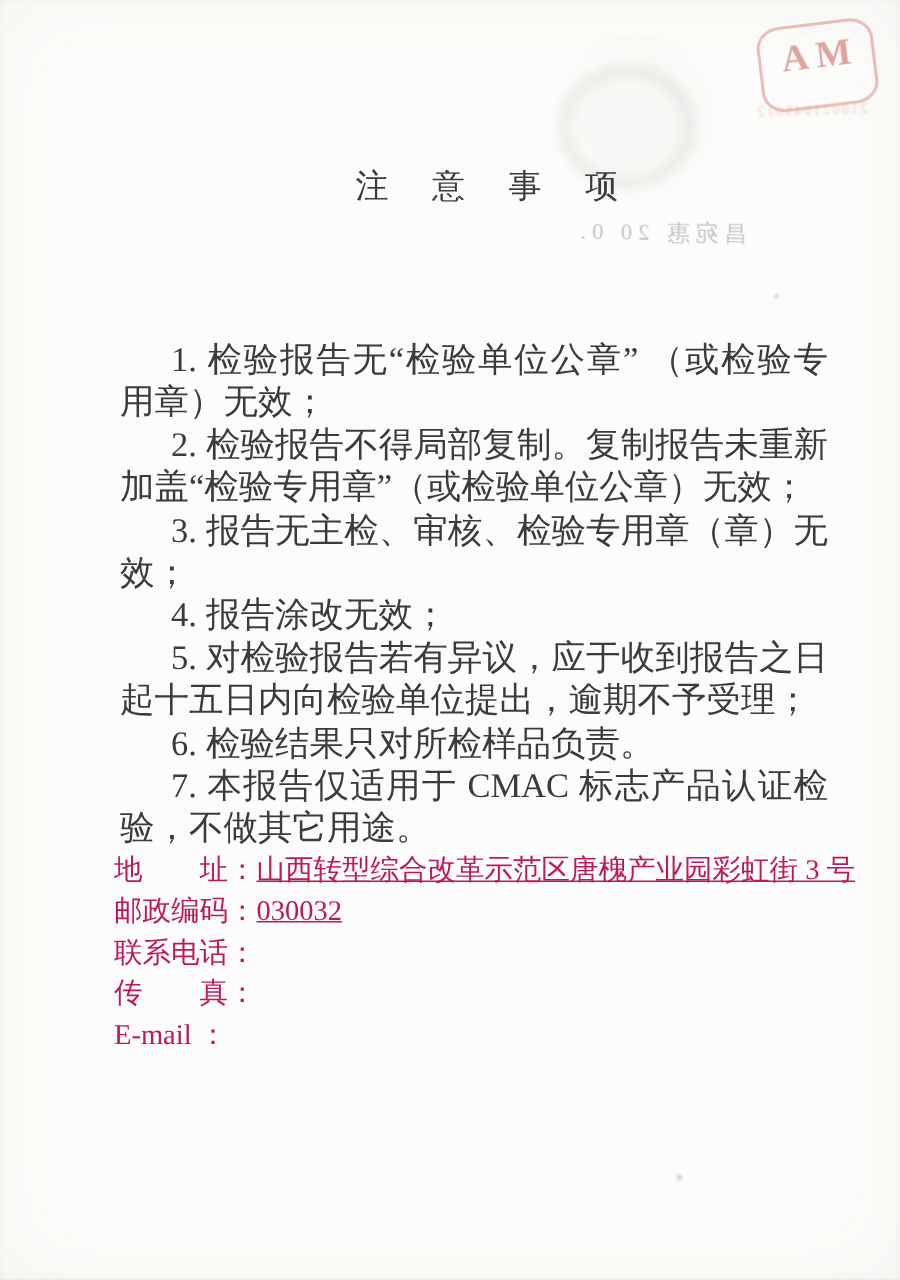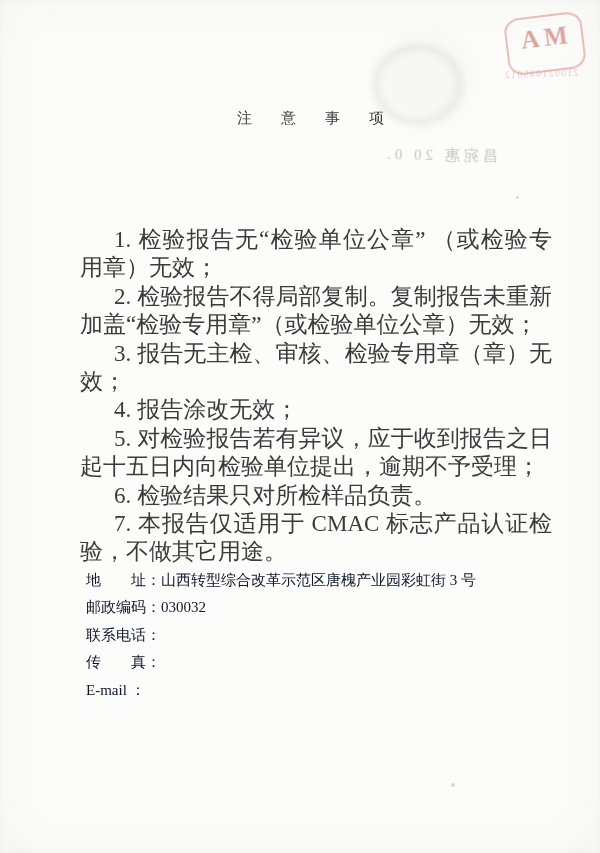--- a/index.html
+++ b/index.html
@@ -5,21 +5,21 @@
   html,body{margin:0;padding:0;background:#e8e8e6;}
   .page{
     position:relative;width:600px;height:853px;margin:0 auto;
     background:#fcfcfa;overflow:hidden;
     font-family:"Liberation Serif","DejaVu Serif",serif;
     box-shadow:inset 0 0 55px rgba(90,90,85,0.05), inset 0 0 6px rgba(120,120,115,0.05);
   }
   
   .doc-title{
     position:absolute;left:237px;top:109px;white-space:nowrap;
-    font-size:15px;color:#3c3c3f;letter-spacing:29px;font-weight:500;
+    font-size:22px;color:#3c3c3f;letter-spacing:29px;font-weight:500;
   }
   
   .bleed-text{
     position:absolute;left:383px;top:146px;white-space:nowrap;
     transform:scaleX(-1) rotate(-1deg);
     color:#b4b4b6;font-size:15px;letter-spacing:4px;opacity:.8;
     filter:blur(0.5px);
   }
   
   .faint-seal{
@@ -58,26 +58,26 @@
   }
   
   .notes{
     position:absolute;left:80px;top:226px;width:472px;
     font-size:23px;line-height:28.4px;color:#3b3b3e;text-align:justify;
   }
   .notes p{margin:0;text-indent:34px;}
   .notes .num{margin-right:6px;}
   
   .contact{
-    position:absolute;left:86px;top:567px;width:470px;
-    font-size:15px;line-height:27.4px;color:#0f172a;
+    position:absolute;left:76px;top:567px;width:470px;
+    font-size:19px;line-height:27.4px;color:#be185d;
   }
   .contact .row{display:flex;}
   .contact .lab{flex:0 0 68px;white-space:nowrap;}
-  .contact .val{white-space:nowrap;}
+  .contact .val{white-space:nowrap;text-decoration:underline;}
   
   .speck{position:absolute;border-radius:50%;background:rgba(150,150,148,0.35);filter:blur(0.7px);}
   .speck.s1{left:451px;top:783px;width:4px;height:4px;}
   .speck.s2{left:516px;top:196px;width:3px;height:3px;}
 </style>
 </head>
 <body>
 
 <div class="page">
 

